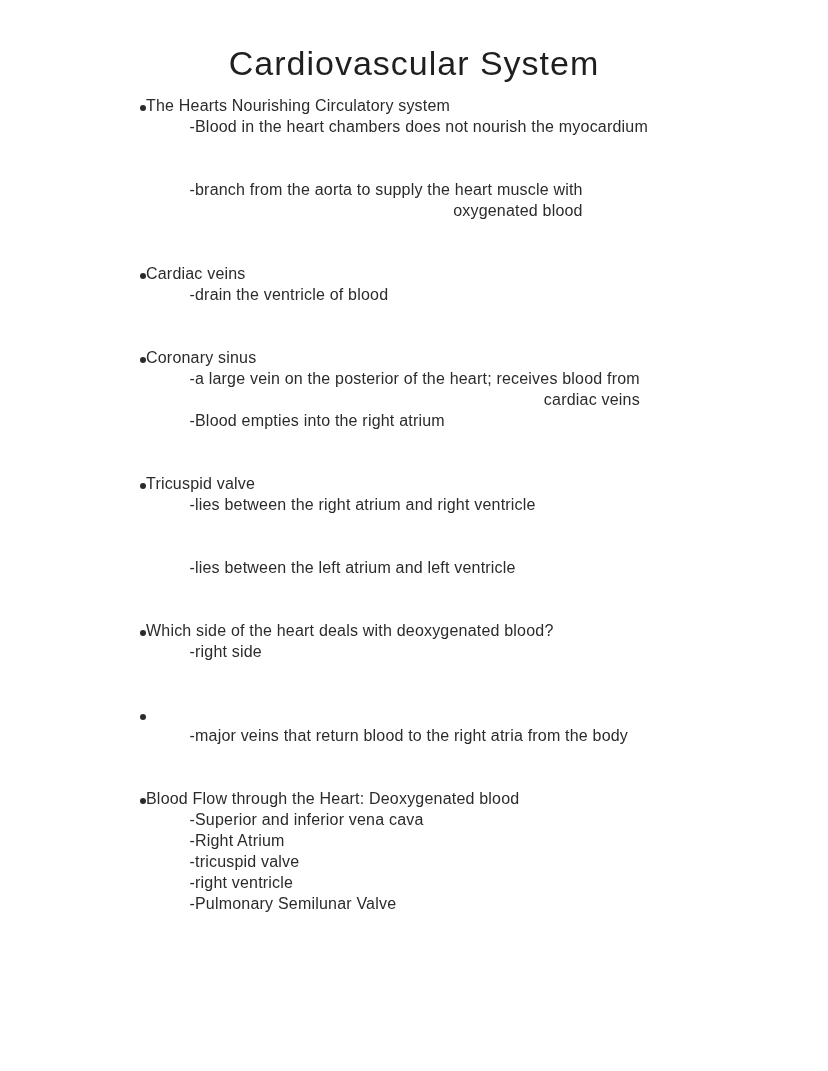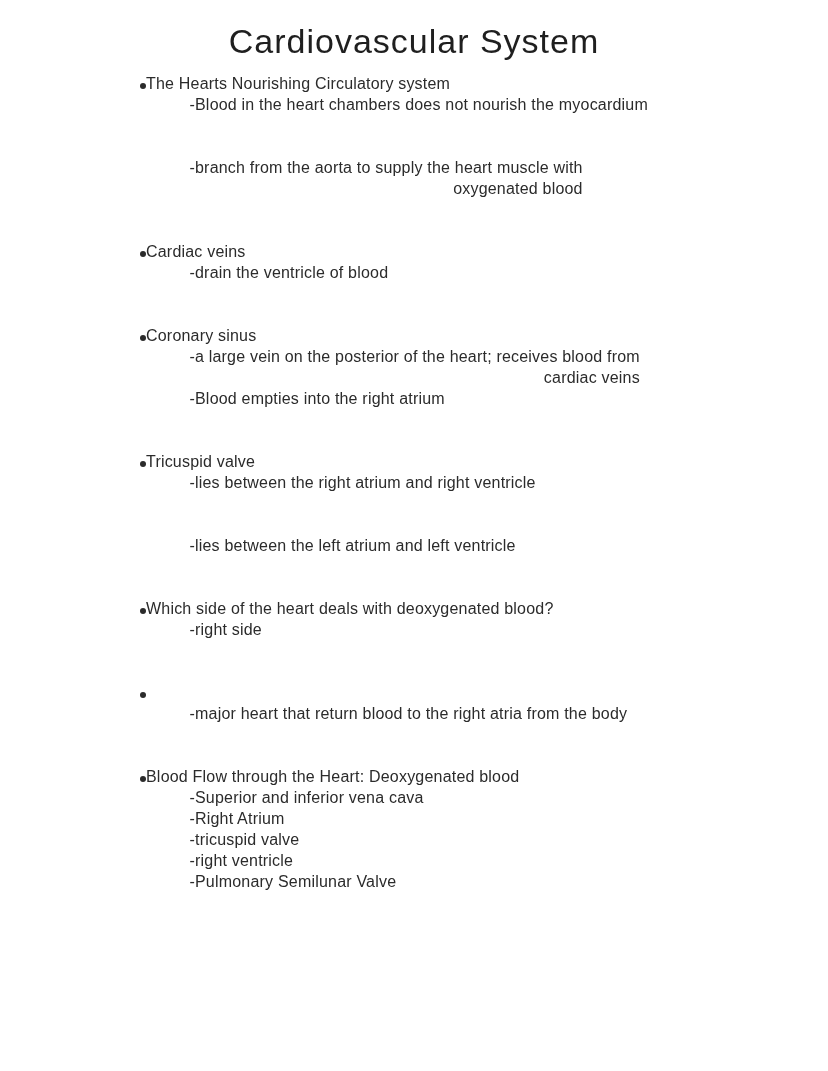--- a/index.html
+++ b/index.html
@@ -7,21 +7,21 @@
   .page {
     position: relative;
     width: 828px;
     height: 1071px;
     background: #ffffff;
     overflow: hidden;
     font-family: "Liberation Sans", sans-serif;
     color: #2b2b2b;
   }
   .page-title {
-    margin-top: 20px;
+    margin-top: 42px;
     text-align: center;
     font-size: 34px;
     line-height: 42px;
     font-weight: 400;
     letter-spacing: 1px;
     color: #1f1f1f;
   }
   .sections { margin-top: 11px; }
   .section { margin-bottom: 42px; text-align: right; }
   .row {
@@ -122,21 +122,21 @@
           <span class="marker">-</span>
           <span class="text">right side</span>
         </div>
       </section>
       <section class="section">
         <div class="row main">
           <span class="marker"><i class="dot"></i></span>
         </div>
         <div class="row sub">
           <span class="marker">-</span>
-          <span class="text">major heart that return blood to the right atria from the body</span>
+          <span class="text">major veins that return blood to the right atria from the body</span>
         </div>
       </section>
       <section class="section">
         <div class="row main">
           <span class="marker"><i class="dot"></i></span>
           <span class="text">Blood Flow through the Heart: Deoxygenated blood</span>
         </div>
         <div class="row sub">
           <span class="marker">-</span>
           <span class="text">Superior and inferior vena cava</span>

